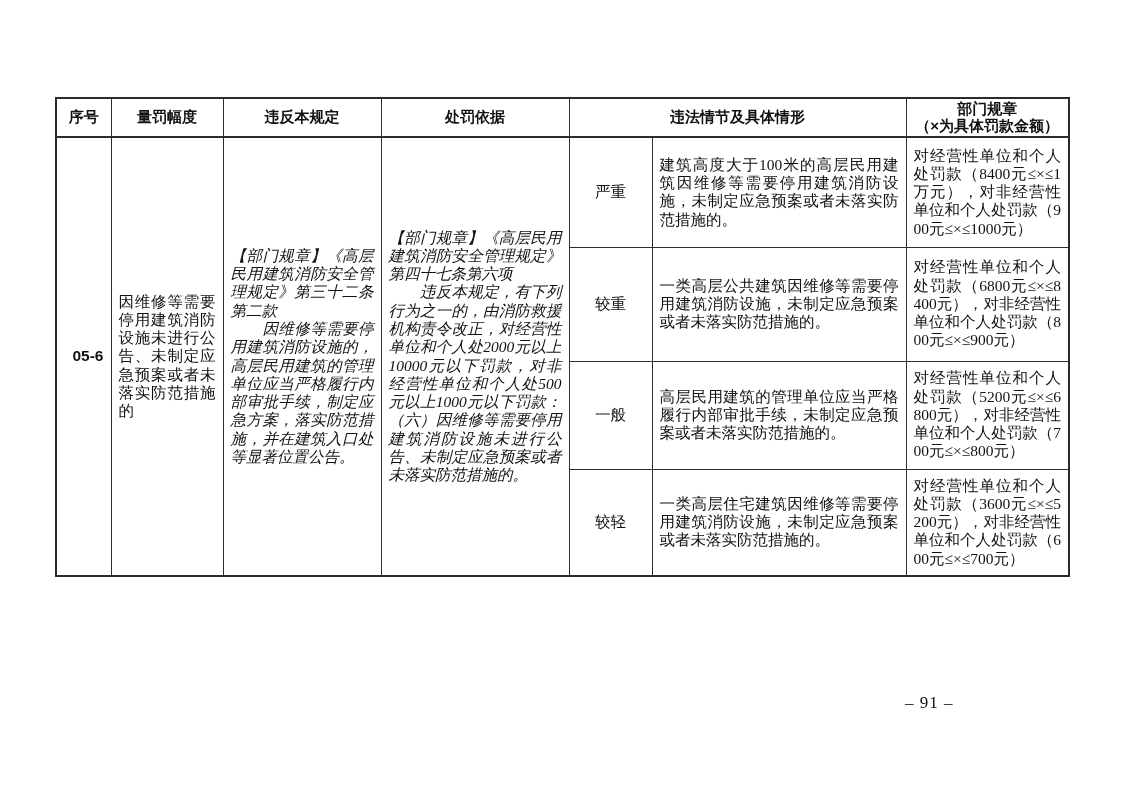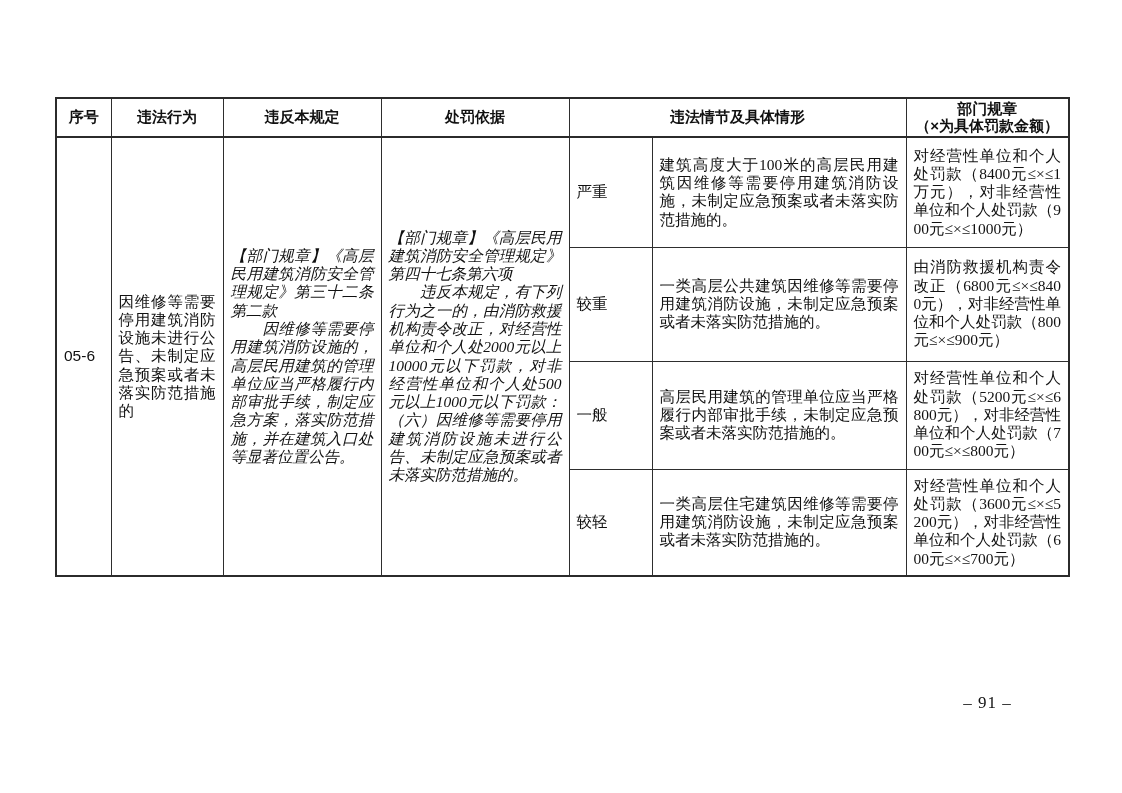--- a/index.html
+++ b/index.html
@@ -39,40 +39,42 @@
     font-weight: bold;
     font-size: 15px;
     line-height: 1.1;
     text-align: center;
     height: 25px;
     padding: 2px 6px;
     border-bottom: 2px solid #2b2b2b;
   }
   .pre { white-space: pre-line; }
   .cell-seq {
-    text-align: left;
+    text-align: right;
     font-family: "Liberation Sans", "DejaVu Sans", sans-serif;
     font-size: 16px;
+    font-weight: bold;
   }
   .cell-behavior {
     font-family: "Liberation Sans", "DejaVu Sans", sans-serif;
     font-weight: normal;
     text-align: justify;
     text-justify: inter-character;
     font-size: 16px;
     line-height: 1.3;
     padding: 4px 6px;
   }
   .cell-legal, .cell-basis {
     text-align: justify;
     text-justify: inter-character;
     padding: 4px 8px;
     font-style: italic;
   }
   .cell-severity {
+    text-align: center;
   }
   .cell-circumstance {
     text-align: justify;
     text-justify: inter-character;
     padding: 4px 10px;
   }
   .cell-penalty {
     text-align: justify;
     text-justify: inter-character;
     padding: 3px 6px;
@@ -81,21 +83,21 @@
   }
   tr.sit-row-0 { height: 110px; }
   tr.sit-row-1 { height: 114px; }
   tr.sit-row-2 { height: 108px; }
   tr.sit-row-3 { height: 107px; }
   .page-number {
     position: absolute;
     left: 905px;
     top: 693px;
     width: 165px;
-    text-align: center;
+    text-align: left;
     font-size: 17px;
     letter-spacing: 1px;
     font-family: "Liberation Serif", "DejaVu Serif", serif;
   }
 </style>
 </head>
 <body>
 
 <div class="page">
 
@@ -105,21 +107,21 @@
       <col style="width:112px">
       <col style="width:158px">
       <col style="width:188px">
       <col style="width:83px">
       <col style="width:254px">
       <col style="width:163px">
     </colgroup>
     <thead>
       <tr>
         <th>序号</th>
-        <th>违法行为</th>
+        <th>量罚幅度</th>
         <th>违反本规定</th>
         <th>处罚依据</th>
         <th colspan="2">违法情节及具体情形</th>
         <th class="pre">部门规章
 （×为具体罚款金额）</th>
       </tr>
     </thead>
     <tbody>
       <tr class="sit-row-0">
         <td rowspan="4" class="cell-seq">05-6</td>
@@ -128,21 +130,21 @@
 　　因维修等需要停用建筑消防设施的，高层民用建筑的管理单位应当严格履行内部审批手续，制定应急方案，落实防范措施，并在建筑入口处等显著位置公告。</td>
         <td rowspan="4" class="cell-basis pre">【部门规章】《高层民用建筑消防安全管理规定》第四十七条第六项
 　　违反本规定，有下列行为之一的，由消防救援机构责令改正，对经营性单位和个人处2000元以上10000元以下罚款，对非经营性单位和个人处500元以上1000元以下罚款：（六）因维修等需要停用建筑消防设施未进行公告、未制定应急预案或者未落实防范措施的。</td>
         <td class="cell-severity">严重</td>
         <td class="cell-circumstance">建筑高度大于100米的高层民用建筑因维修等需要停用建筑消防设施，未制定应急预案或者未落实防范措施的。</td>
         <td class="cell-penalty">对经营性单位和个人处罚款（8400元≤×≤1万元），对非经营性单位和个人处罚款（900元≤×≤1000元）</td>
       </tr>
       <tr class="sit-row-1">
         <td class="cell-severity">较重</td>
         <td class="cell-circumstance">一类高层公共建筑因维修等需要停用建筑消防设施，未制定应急预案或者未落实防范措施的。</td>
-        <td class="cell-penalty">由消防救援机构责令改正（6800元≤×≤8400元），对非经营性单位和个人处罚款（800元≤×≤900元）</td>
+        <td class="cell-penalty">对经营性单位和个人处罚款（6800元≤×≤8400元），对非经营性单位和个人处罚款（800元≤×≤900元）</td>
       </tr>
       <tr class="sit-row-2">
         <td class="cell-severity">一般</td>
         <td class="cell-circumstance">高层民用建筑的管理单位应当严格履行内部审批手续，未制定应急预案或者未落实防范措施的。</td>
         <td class="cell-penalty">对经营性单位和个人处罚款（5200元≤×≤6800元），对非经营性单位和个人处罚款（700元≤×≤800元）</td>
       </tr>
       <tr class="sit-row-3">
         <td class="cell-severity">较轻</td>
         <td class="cell-circumstance">一类高层住宅建筑因维修等需要停用建筑消防设施，未制定应急预案或者未落实防范措施的。</td>
         <td class="cell-penalty">对经营性单位和个人处罚款（3600元≤×≤5200元），对非经营性单位和个人处罚款（600元≤×≤700元）</td>

